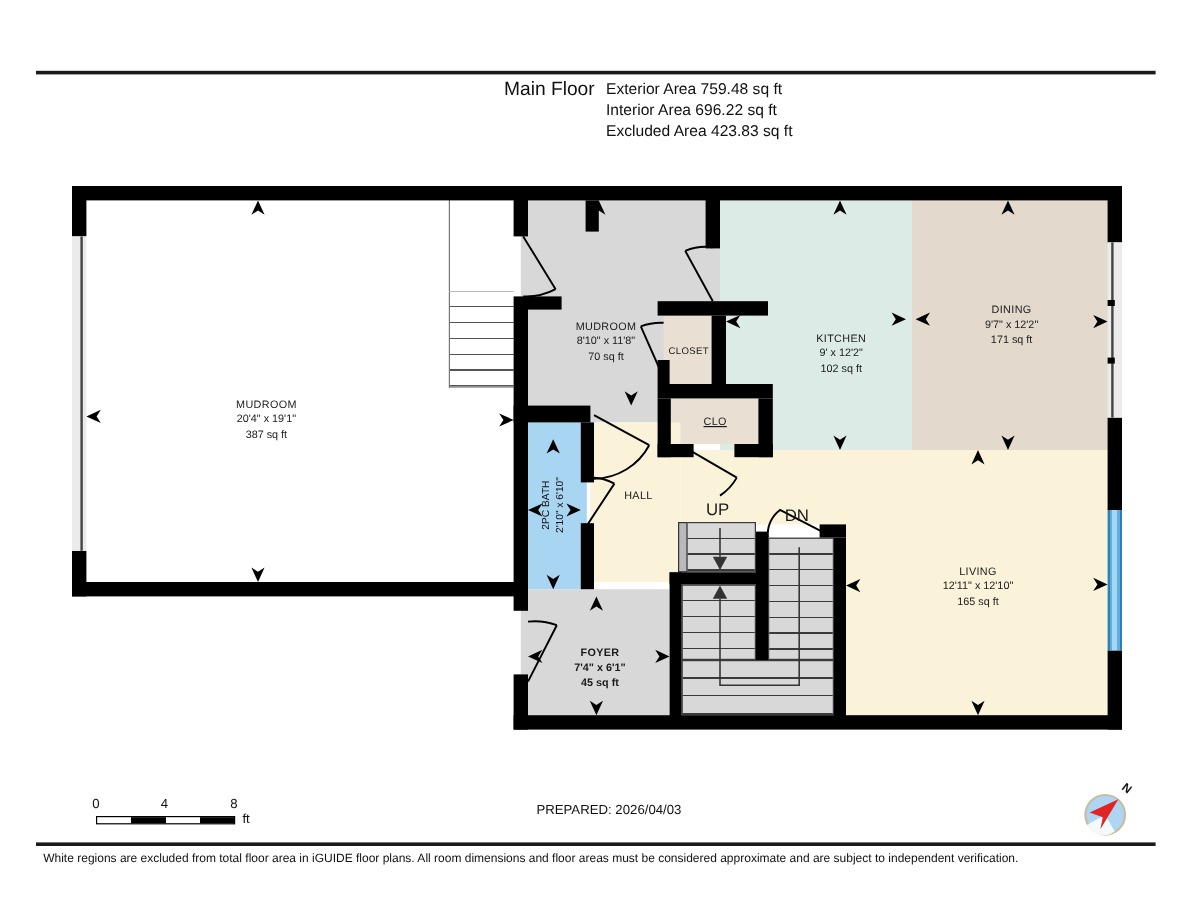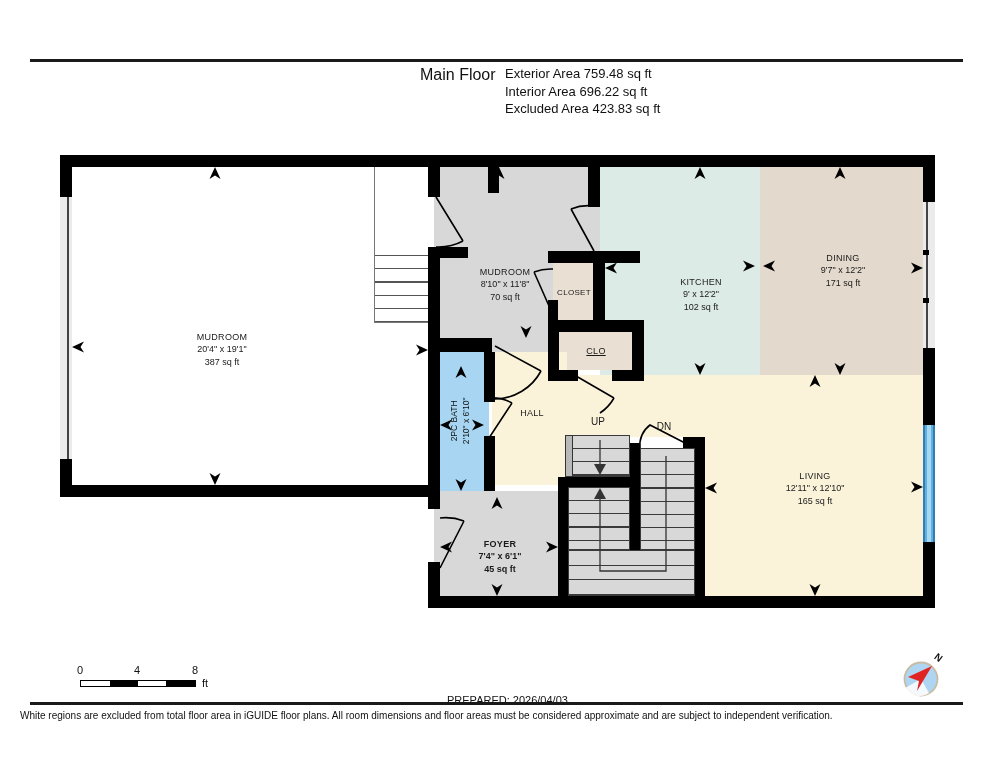--- a/index.html
+++ b/index.html
@@ -31,30 +31,30 @@
   .treads{background-color:#d8d8d8;background-image:repeating-linear-gradient(to bottom,#d8d8d8 0,#d8d8d8 12px,#3a3a3a 12px,#3a3a3a 13.2px);border:1px solid #3a3a3a;box-sizing:border-box;z-index:10;}
   .treads-b{background-image:repeating-linear-gradient(to bottom,#d8d8d8 0,#d8d8d8 13.5px,#3a3a3a 13.5px,#3a3a3a 14.7px);}
   .treads-white{background-color:#fff;background-image:repeating-linear-gradient(to bottom,#ffffff 0,#ffffff 12px,#555 12px,#555 13.2px);border-left:1px solid #777;border-bottom:1px solid #777;box-sizing:border-box;z-index:10;}
   .landing-white{background:#fff;border-left:1px solid #777;box-sizing:border-box;z-index:10;}
   .landing-bar{background:#b9b9b9;border:1px solid #333;box-sizing:border-box;z-index:11;}
   
   .room-label{position:absolute;transform:translateX(-50%);text-align:center;font-size:9px;line-height:1.38;color:#1a1a1a;white-space:nowrap;z-index:50;}
   .room-label .nm{letter-spacing:.3px;}
   .small-label{font-size:8px;}
   .bath-label{position:absolute;width:96px;text-align:center;transform:rotate(-90deg);transform-origin:center;font-size:8.5px;line-height:1.4;z-index:50;white-space:nowrap;}
-  .stair-label{position:absolute;transform:translateX(-50%);font-size:10px;z-index:50;color:#1a1a1a;}
+  .stair-label{position:absolute;transform:translateX(-50%);font-size:14px;z-index:50;color:#1a1a1a;}
   svg.overlay{position:absolute;left:0;top:0;z-index:40;}
   
   .scale-num{position:absolute;transform:translateX(-50%);font-size:11px;top:664px;z-index:5;}
   .scale-bar{left:80px;top:680px;width:116px;height:7px;border:1px solid #000;box-sizing:border-box;
              background:linear-gradient(90deg,#fff 0 25%,#000 25% 50%,#fff 50% 75%,#000 75% 100%);}
   .scale-unit{left:202px;top:677px;font-size:11px;}
-  .prepared{left:447px;top:694px;font-size:11px;}
+  .prepared{left:447px;top:669px;font-size:11px;}
   .compass-n{left:935px;top:652px;font-size:10px;font-weight:bold;transform:rotate(38deg);}
-  .disclaimer{left:20px;top:710px;font-size:10px;color:#111;text-align:right;}
+  .disclaimer{left:36px;top:710px;font-size:10px;color:#111;text-align:right;}
 </style>
 </head>
 <body>
 
 <div class="page">
 
   <div class="abs rule" style="top:59px;"></div>
   <div class="abs floor-label">Main Floor</div>
   <div class="abs area-line" style="top:66px;">
     <span>Exterior Area</span>

